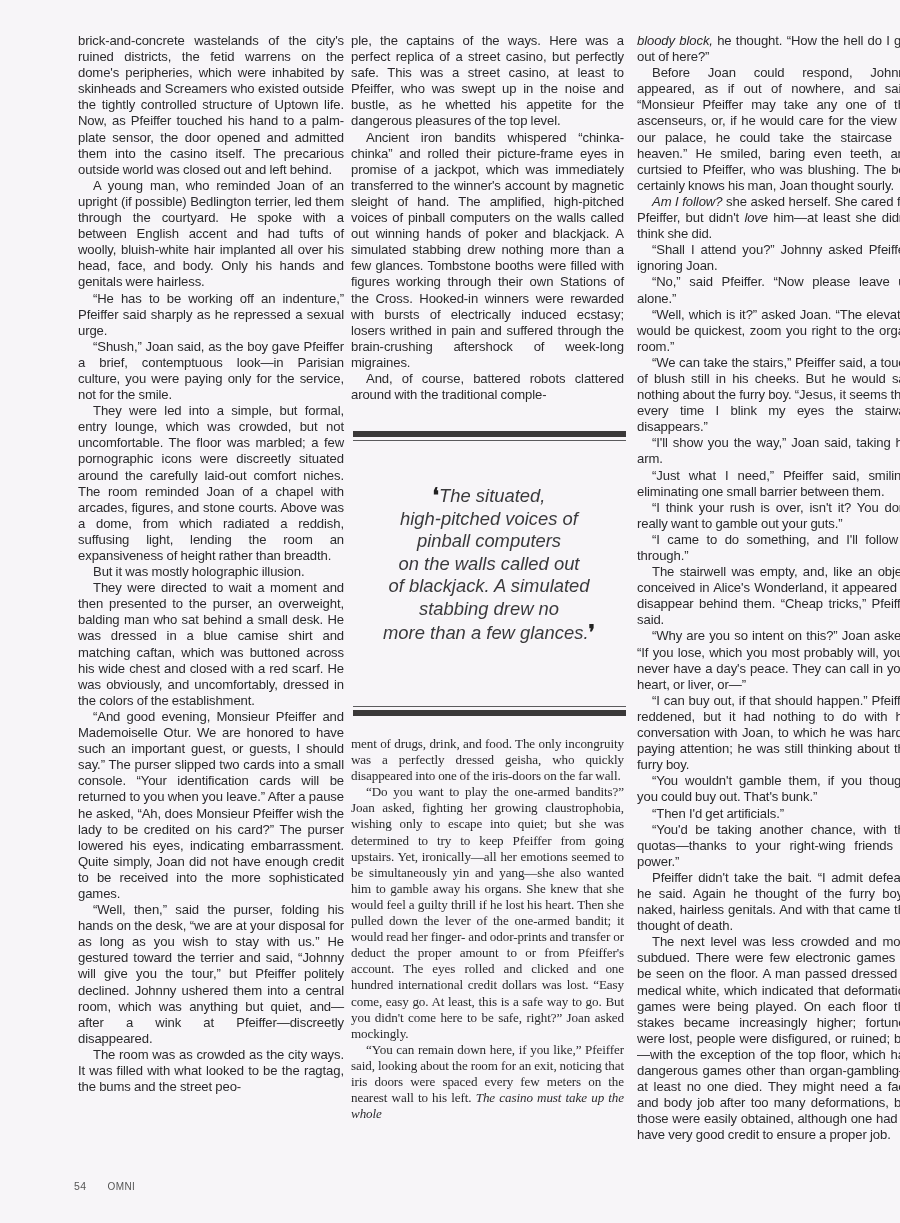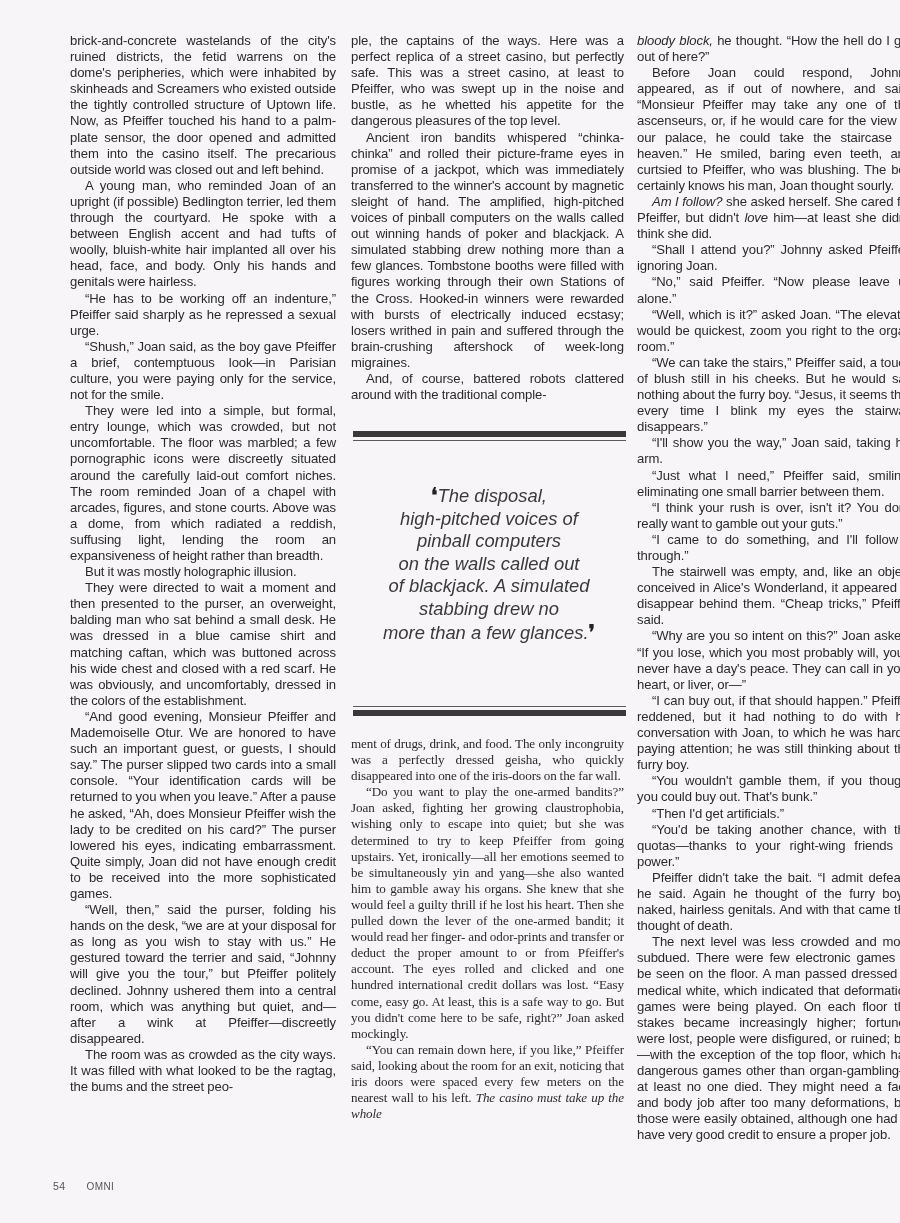--- a/index.html
+++ b/index.html
@@ -14,37 +14,37 @@
       position: absolute;
       top: 33px;
       font-size: 13.1px;
       line-height: 16.1px;
       text-align: justify;
       letter-spacing: -0.1px;
       word-spacing: -0.3px;
     }
     .col p { margin: 0; text-indent: 15px; }
     .col p.noindent { text-indent: 0; }
-    #col1 { left: 70px; width: 266px; }
+    #col1 { left: 78px; width: 266px; }
     #col2 { left: 351px; width: 273px; }
     #col3 { left: 637px; width: 275px; }
     .rule-top {
       position: absolute; left: 353px; width: 273px;
     }
     .bar { height: 6px; background: #3a3838; }
     .thin { height: 1px; background: #5a5a5c; }
     .pullquote {
       position: absolute; left: 352px; top: 484px; width: 274px;
       font-style: italic; text-align: center;
       font-size: 18.4px; line-height: 22.6px; color: #3a3a3c;
       font-weight: 300;
     }
     .qmark { font-weight: bold; color: #222; font-style: normal; font-size: 20px; }
     .folio {
-      position: absolute; left: 53px; top: 1180px;
+      position: absolute; left: 74px; top: 1180px;
       font-size: 10.5px; color: #555; letter-spacing: 0.3px; text-align: right;
     }
     .folio span { margin-right: 18px; }
     .folio .mag { font-size: 10px; letter-spacing: 0.4px; }
     em { font-style: italic; }
   </style>
 </head>
 <body>
 
 <div id="col1" class="col">
@@ -66,21 +66,21 @@
   <p>And, of course, battered robots clattered around with the traditional comple-</p>
 </div>
 
 <div class="rule-top" style="top:431px;">
   <div class="bar"></div>
   <div style="height:3px"></div>
   <div class="thin"></div>
 </div>
 
 <div class="pullquote">
-  <div><span class="qmark">❛</span><span>The disposal,</span></div>
+  <div><span class="qmark">❛</span><span>The situated,</span></div>
   <div>high-pitched voices of</div>
   <div>pinball computers</div>
   <div>on the walls called out</div>
   <div>of blackjack. A simulated</div>
   <div>stabbing drew no</div>
   <div><span>more than a few glances.</span><span class="qmark">❜</span></div>
 </div>
 
 <div class="rule-top" style="top:706px;">
   <div class="thin"></div>

